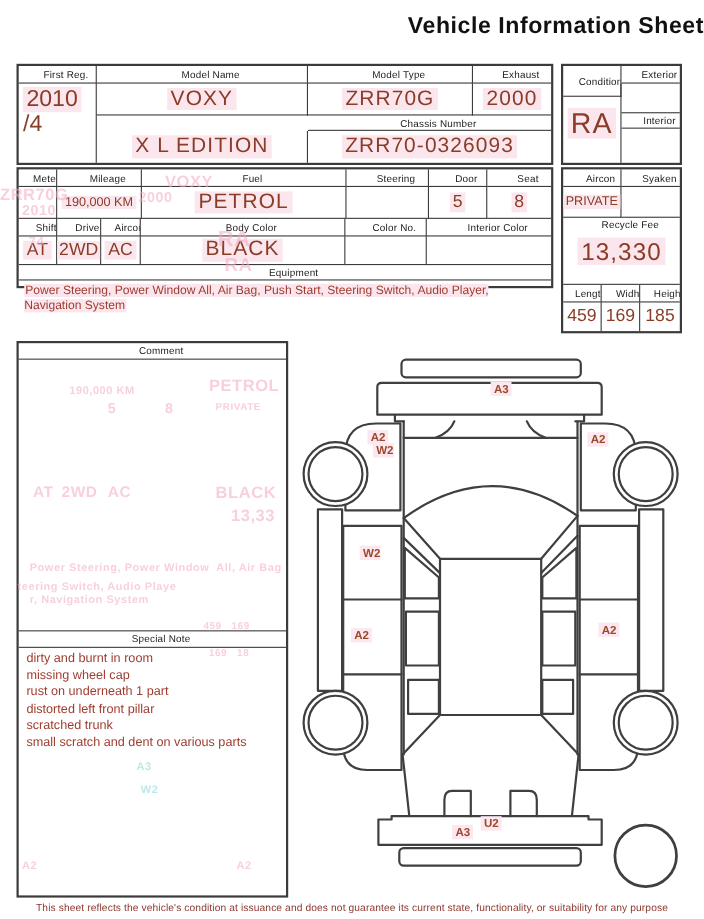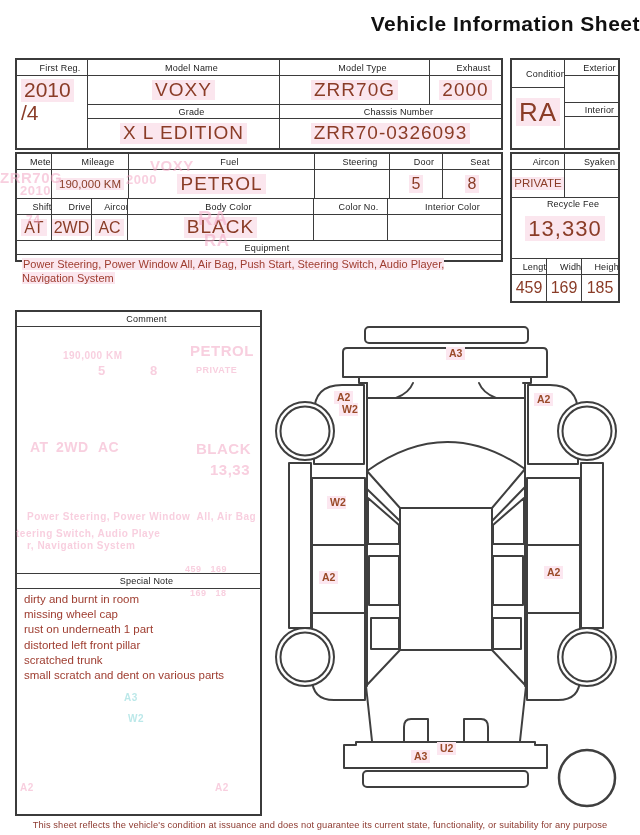--- a/index.html
+++ b/index.html
@@ -61,21 +61,20 @@
     <div class="cell val s19 br bb" style="left:71px;top:16px;width:192px;height:29px">
         <span class="hl">VOXY</span>
       </div>
     <div class="cell val s19 br bb" style="left:263px;top:16px;width:150px;height:29px">
         <span class="hl">ZRR70G</span>
       </div>
     <div class="cell val s19 bb" style="left:413px;top:16px;width:71px;height:29px">
         <span class="hl">2000</span>
       </div>
 
-    <div class="cell hdr br bb" style="left:71px;top:45px;width:192px;height:14px">Grade</div>
     <div class="cell hdr bb" style="left:263px;top:45px;width:221px;height:14px">Chassis Number</div>
     <div class="cell val s19 br" style="left:71px;top:59px;width:192px;height:29px">
         <span class="hl">X L EDITION</span>
       </div>
     <div class="cell val s19" style="left:263px;top:59px;width:221px;height:29px">
         <span class="hl">ZRR70-0326093</span>
       </div>
   </div>
 
   <div class="tbl" style="left:510px;top:58px;width:110px;height:92px">

